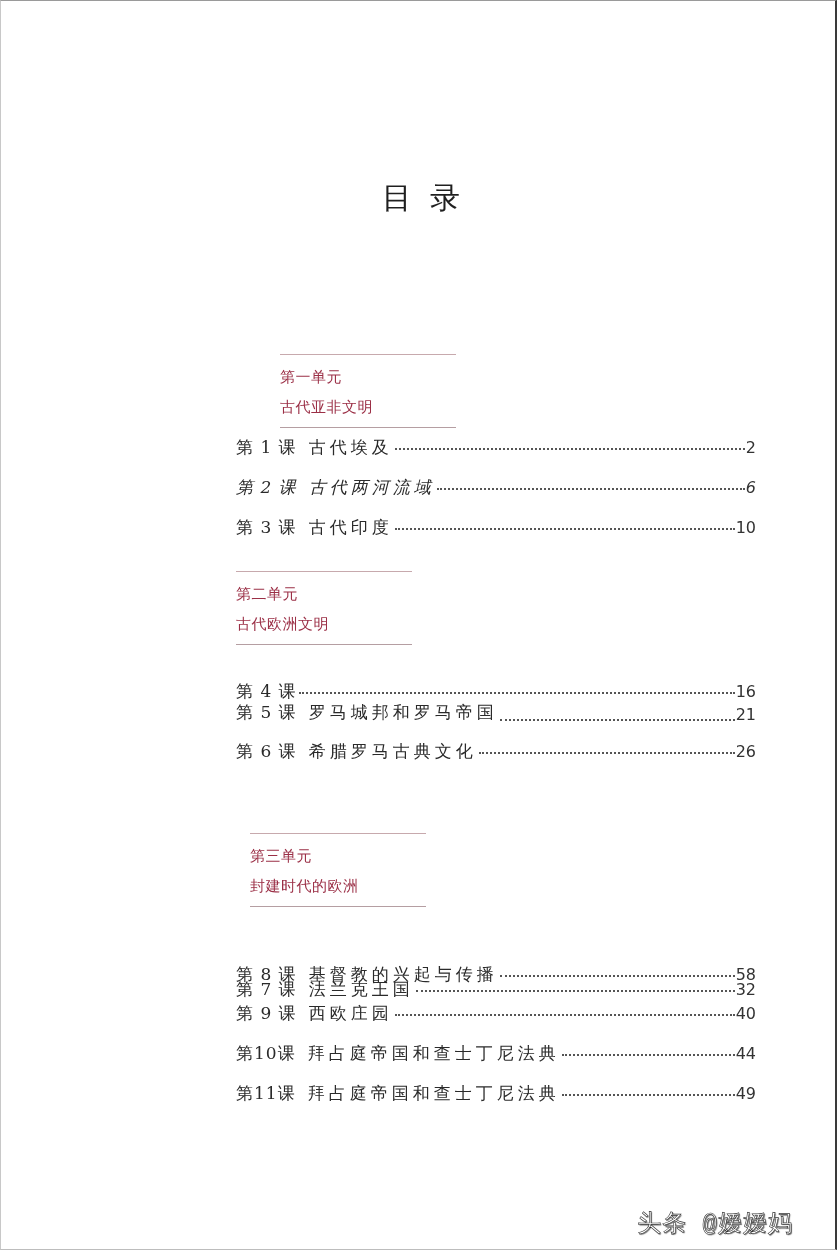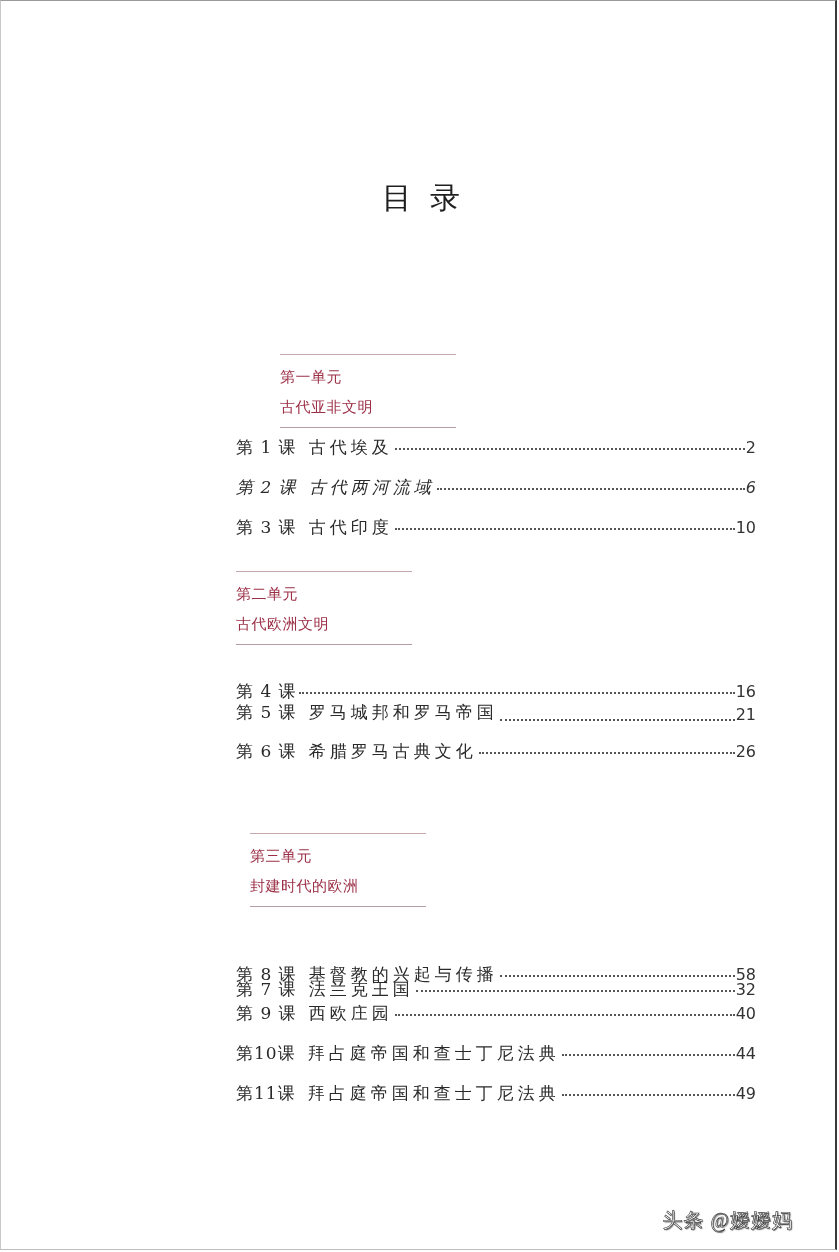--- a/index.html
+++ b/index.html
@@ -93,22 +93,22 @@
     .page-num {
       font-family: "DejaVu Sans", "Liberation Sans", sans-serif;
       font-size: 16px;
       white-space: nowrap;
       color: #333;
     }
     .watermark {
       position: absolute;
       right: 46px;
       top: 1207px;
-      font-family: Liberation Serif, serif;
-      font-size: 20px;
+      font-family: Liberation Mono, monospace;
+      font-size: 24px;
       color: #ffffff;
       -webkit-text-stroke: 0.6px #333;
       text-shadow: 1px 1px 1px rgba(0,0,0,0.55);
       letter-spacing: 1px;
     }
   </style>
 </head>
 <body>
 
 <div class="page-frame"></div>

